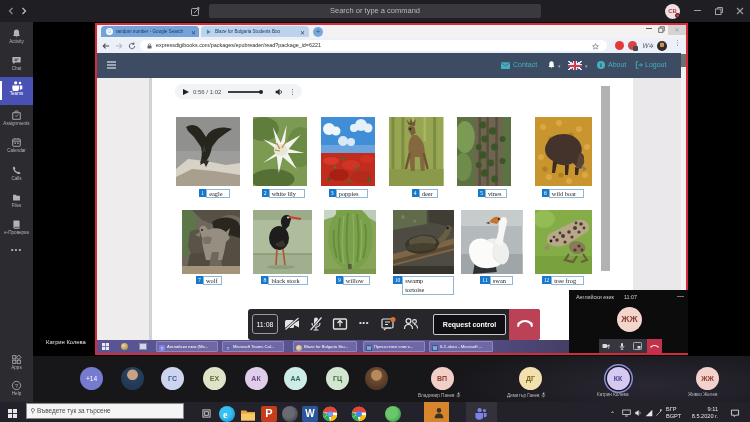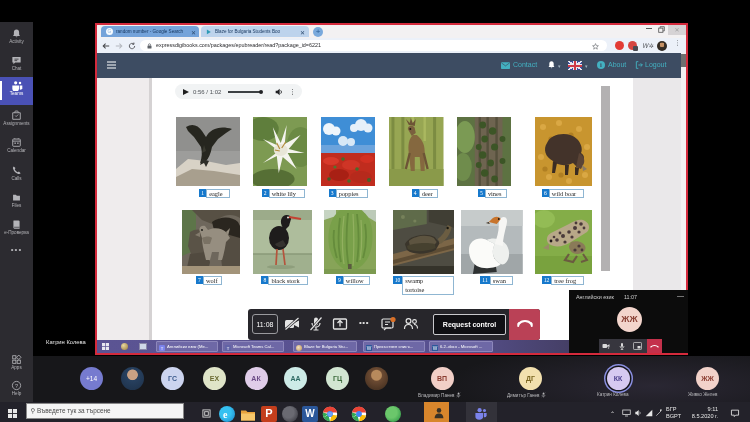--- a/index.html
+++ b/index.html
@@ -92,20 +92,43 @@
   
   #taskbar { left:0; top:402px; width:750px; height:20px; background:#23222a; }
   #tsearch { left:26px; top:1px; width:158px; height:16px; background:#f5f5f5; border:1px solid #888;
      color:#4c4c4c; font-size:6.4px; line-height:14px; }
   .tbic { position:absolute; top:3px; width:16px; height:16px; }
 </style>
 </head>
 <body>
 <div id="root">
 
+  <div class="abs" id="titlebar">
+    <svg class="abs" style="left:8px;top:7px;" width="6" height="8" viewBox="0 0 6 8">
+        <path d="M4.5 1 L1.5 4 L4.5 7" fill="none" stroke="#8f8f93" stroke-width="1.2"></path>
+      </svg>
+    <svg class="abs" style="left:21px;top:7px;" width="6" height="8" viewBox="0 0 6 8">
+        <path d="M1.5 1 L4.5 4 L1.5 7" fill="none" stroke="#c2c2c6" stroke-width="1.2"></path>
+      </svg>
+    <svg class="abs" style="left:191px;top:7px" width="9" height="9" viewBox="0 0 9 9">
+        <rect x="0.5" y="1.5" width="7" height="7" rx="1" fill="none" stroke="#a7a7ab"></rect>
+        <path d="M3 6 L7.5 1.5 M6 1 L8 0.5 L7.7 2.8" stroke="#a7a7ab" fill="none" stroke-width="1"></path>
+      </svg>
+    <div class="abs" id="searchbox">Search or type a command</div>
+    <div class="abs" id="cbav">CB</div>
+    <div class="abs" id="cbdot"></div>
+    <div class="abs" style="left:694px;top:10px;width:7px;height:1px;background:#a0a0a4;"></div>
+    <svg class="abs" style="left:715px;top:7px;" width="8" height="8" viewBox="0 0 8 8">
+        <rect x="0.5" y="2" width="5.5" height="5.5" fill="none" stroke="#a0a0a4" stroke-width="1"></rect>
+        <path d="M2.5 2 V0.5 H7.5 V5.5 H6" fill="none" stroke="#a0a0a4" stroke-width="1"></path>
+      </svg>
+    <svg class="abs" style="left:736px;top:7px;" width="8" height="8" viewBox="0 0 8 8">
+        <path d="M1 1 L7 7 M7 1 L1 7" stroke="#a0a0a4" stroke-width="1.1"></path>
+      </svg>
+  </div>
 
   <div class="abs" id="sidebar">
     <div class="sb-item" style="top:4px;">
       <svg width="11" height="11" viewBox="0 0 16 16">
           <path d="M8 2 C5.5 2 4.2 3.8 4.2 6 L4.2 9.5 L3 11.5 L13 11.5 L11.8 9.5 L11.8 6 C11.8 3.8 10.5 2 8 2 Z M6.5 12.5 A1.6 1.6 0 0 0 9.5 12.5 Z" fill="#b4b4b8"></path>
         </svg>
       <div class="sb-label">Activity</div>
     </div>
     <div class="sb-item" style="top:31px;">
       <svg width="11" height="11" viewBox="0 0 16 16">

